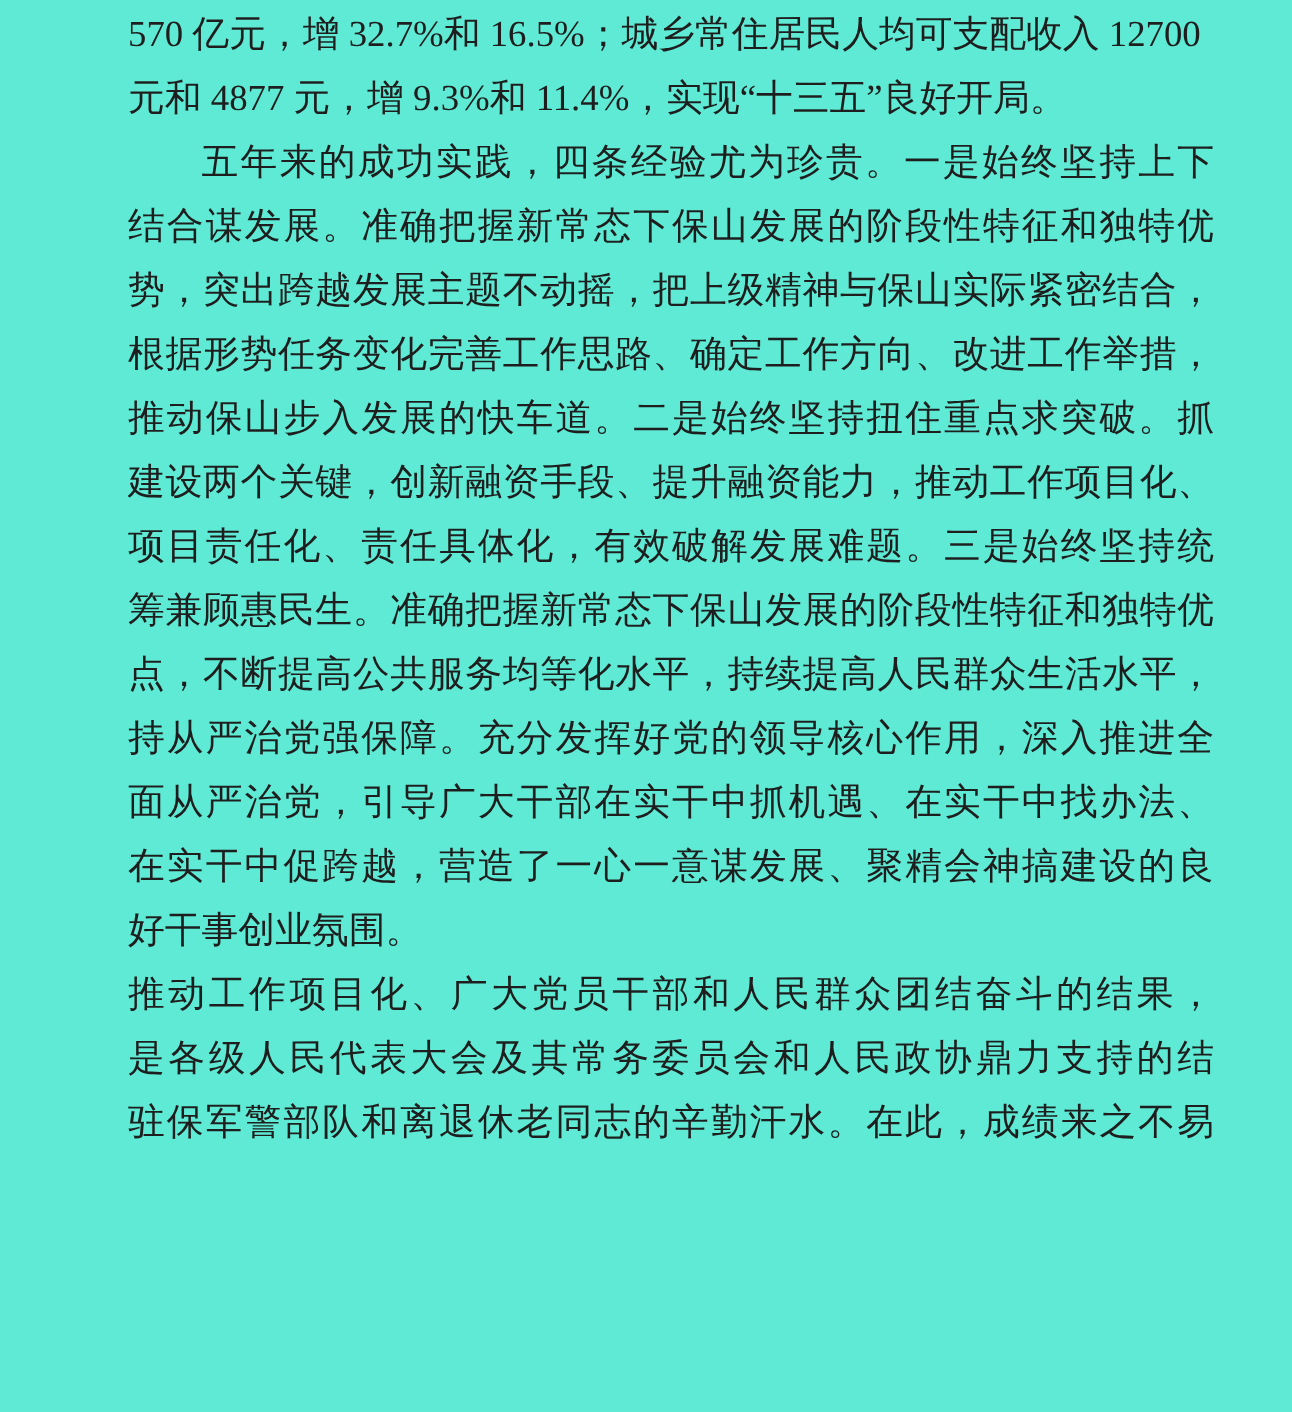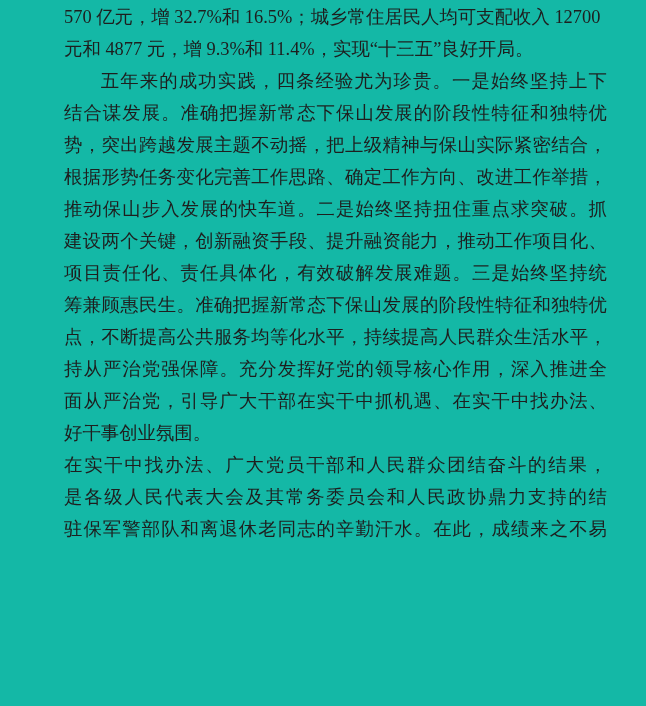--- a/index.html
+++ b/index.html
@@ -33,31 +33,32 @@
     text-align-last: justify;
     text-justify: inter-character;
   }
   .line.indent {
     text-indent: 2em;
   }
 </style>
 </head>
 <body>
 
-<div class="doc-page" style="color: rgb(30, 30, 30); background: #14b8a6;">
+<div class="doc-page" style="color: rgb(30, 30, 30); background: #5eead4;">
   <div class="line">570 亿元，增 32.7%和 16.5%；城乡常住居民人均可支配收入 12700</div>
   <div class="line">元和 4877 元，增 9.3%和 11.4%，实现“十三五”良好开局。</div>
   <div class="line j indent">五年来的成功实践，四条经验尤为珍贵。一是始终坚持上下</div>
   <div class="line j">结合谋发展。准确把握新常态下保山发展的阶段性特征和独特优</div>
   <div class="line j">势，突出跨越发展主题不动摇，把上级精神与保山实际紧密结合，</div>
   <div class="line j">根据形势任务变化完善工作思路、确定工作方向、改进工作举措，</div>
   <div class="line j">推动保山步入发展的快车道。二是始终坚持扭住重点求突破。抓</div>
   <div class="line j">建设两个关键，创新融资手段、提升融资能力，推动工作项目化、</div>
   <div class="line j">项目责任化、责任具体化，有效破解发展难题。三是始终坚持统</div>
   <div class="line j">筹兼顾惠民生。准确把握新常态下保山发展的阶段性特征和独特优</div>
   <div class="line j">点，不断提高公共服务均等化水平，持续提高人民群众生活水平，</div>
   <div class="line j">持从严治党强保障。充分发挥好党的领导核心作用，深入推进全</div>
   <div class="line j">面从严治党，引导广大干部在实干中抓机遇、在实干中找办法、</div>
+  <div class="line j">在实干中促跨越，营造了一心一意谋发展、聚精会神搞建设的良</div>
   <div class="line">好干事创业氛围。</div>
-  <div class="line j">在实干中找办法、广大党员干部和人民群众团结奋斗的结果，</div>
+  <div class="line j">推动工作项目化、广大党员干部和人民群众团结奋斗的结果，</div>
   <div class="line j">是各级人民代表大会及其常务委员会和人民政协鼎力支持的结</div>
   <div class="line j">驻保军警部队和离退休老同志的辛勤汗水。在此，成绩来之不易</div>
 </div>
 
 </body></html>

